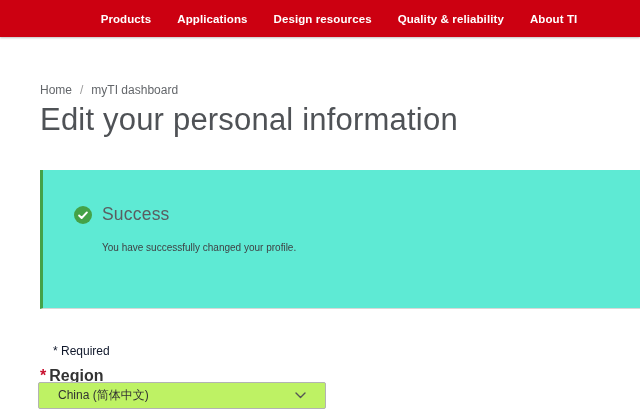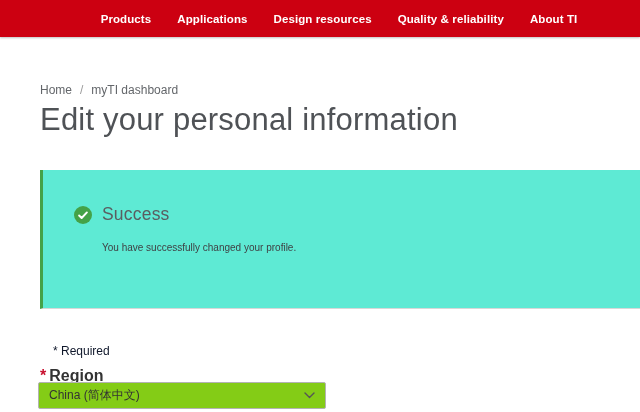--- a/index.html
+++ b/index.html
@@ -66,25 +66,25 @@
   }
   .field-label {
     position: absolute; top: 367px; left: 40px;
     font-size: 16px; font-weight: 700; color: #333;
   }
   .field-label .req-star { color: #c8102e; margin-right: 3px; }
 
   .select-box {
     position: absolute; top: 382px; left: 38px;
     width: 288px; height: 27px;
-    background: #84cc16;
+    background: #bef264;
     border: 1px solid #b3b3b3;
     border-radius: 2px;
     display: flex; align-items: center;
-    padding: 0 10px;
+    padding: 0 19px;
     cursor: pointer;
   }
   .select-value { font-size: 12px; color: #333; flex: 1 1 auto; white-space: nowrap; overflow: hidden; }
   .select-chevron { width: 11px; height: 7px; flex: 0 0 11px; display: block; }
 </style>
 </head>
 <body>
 
 <div id="page">
 

